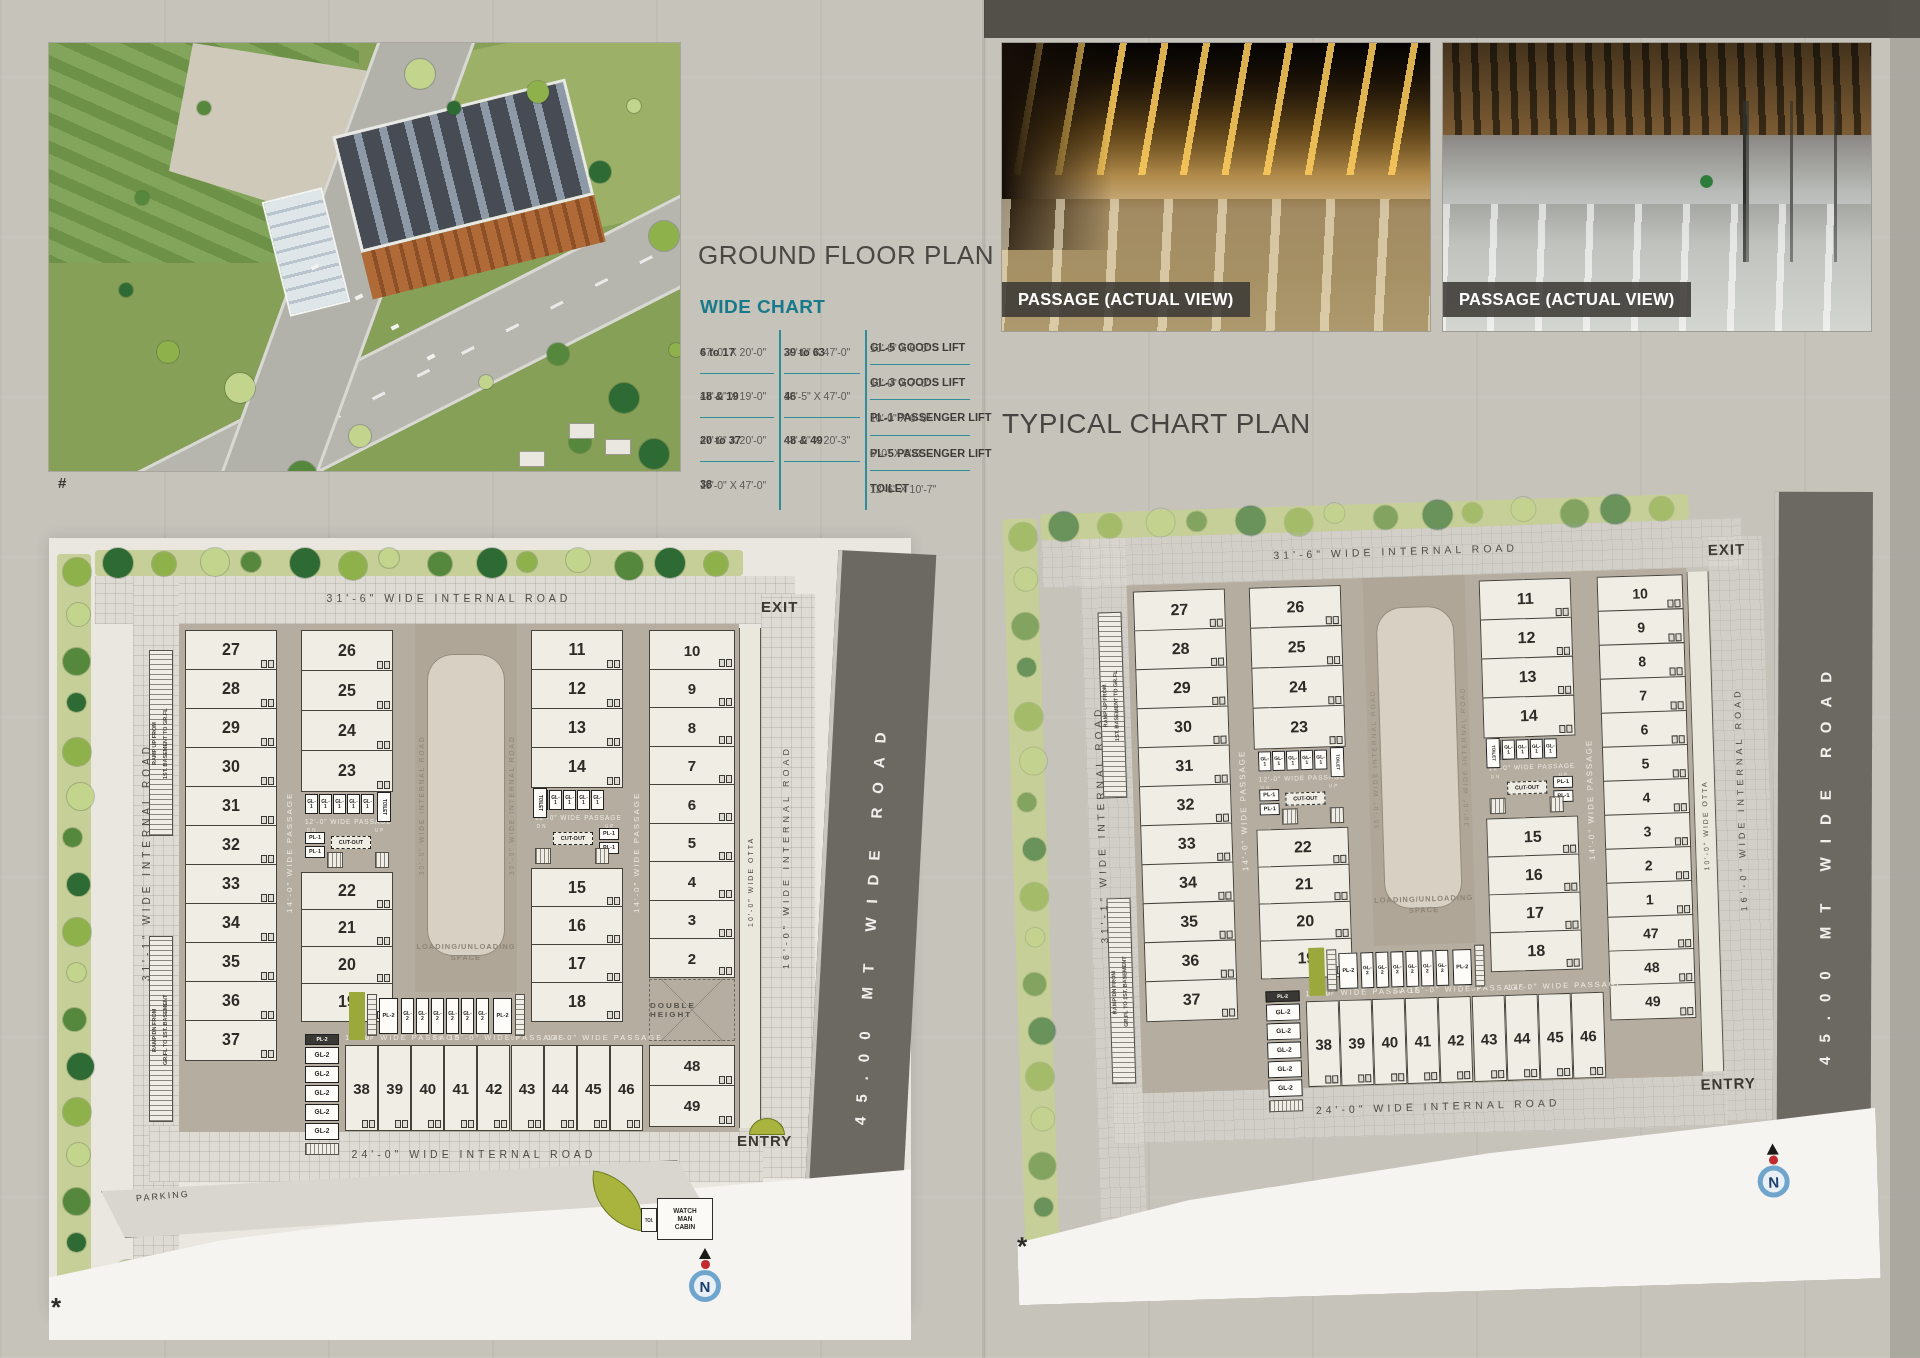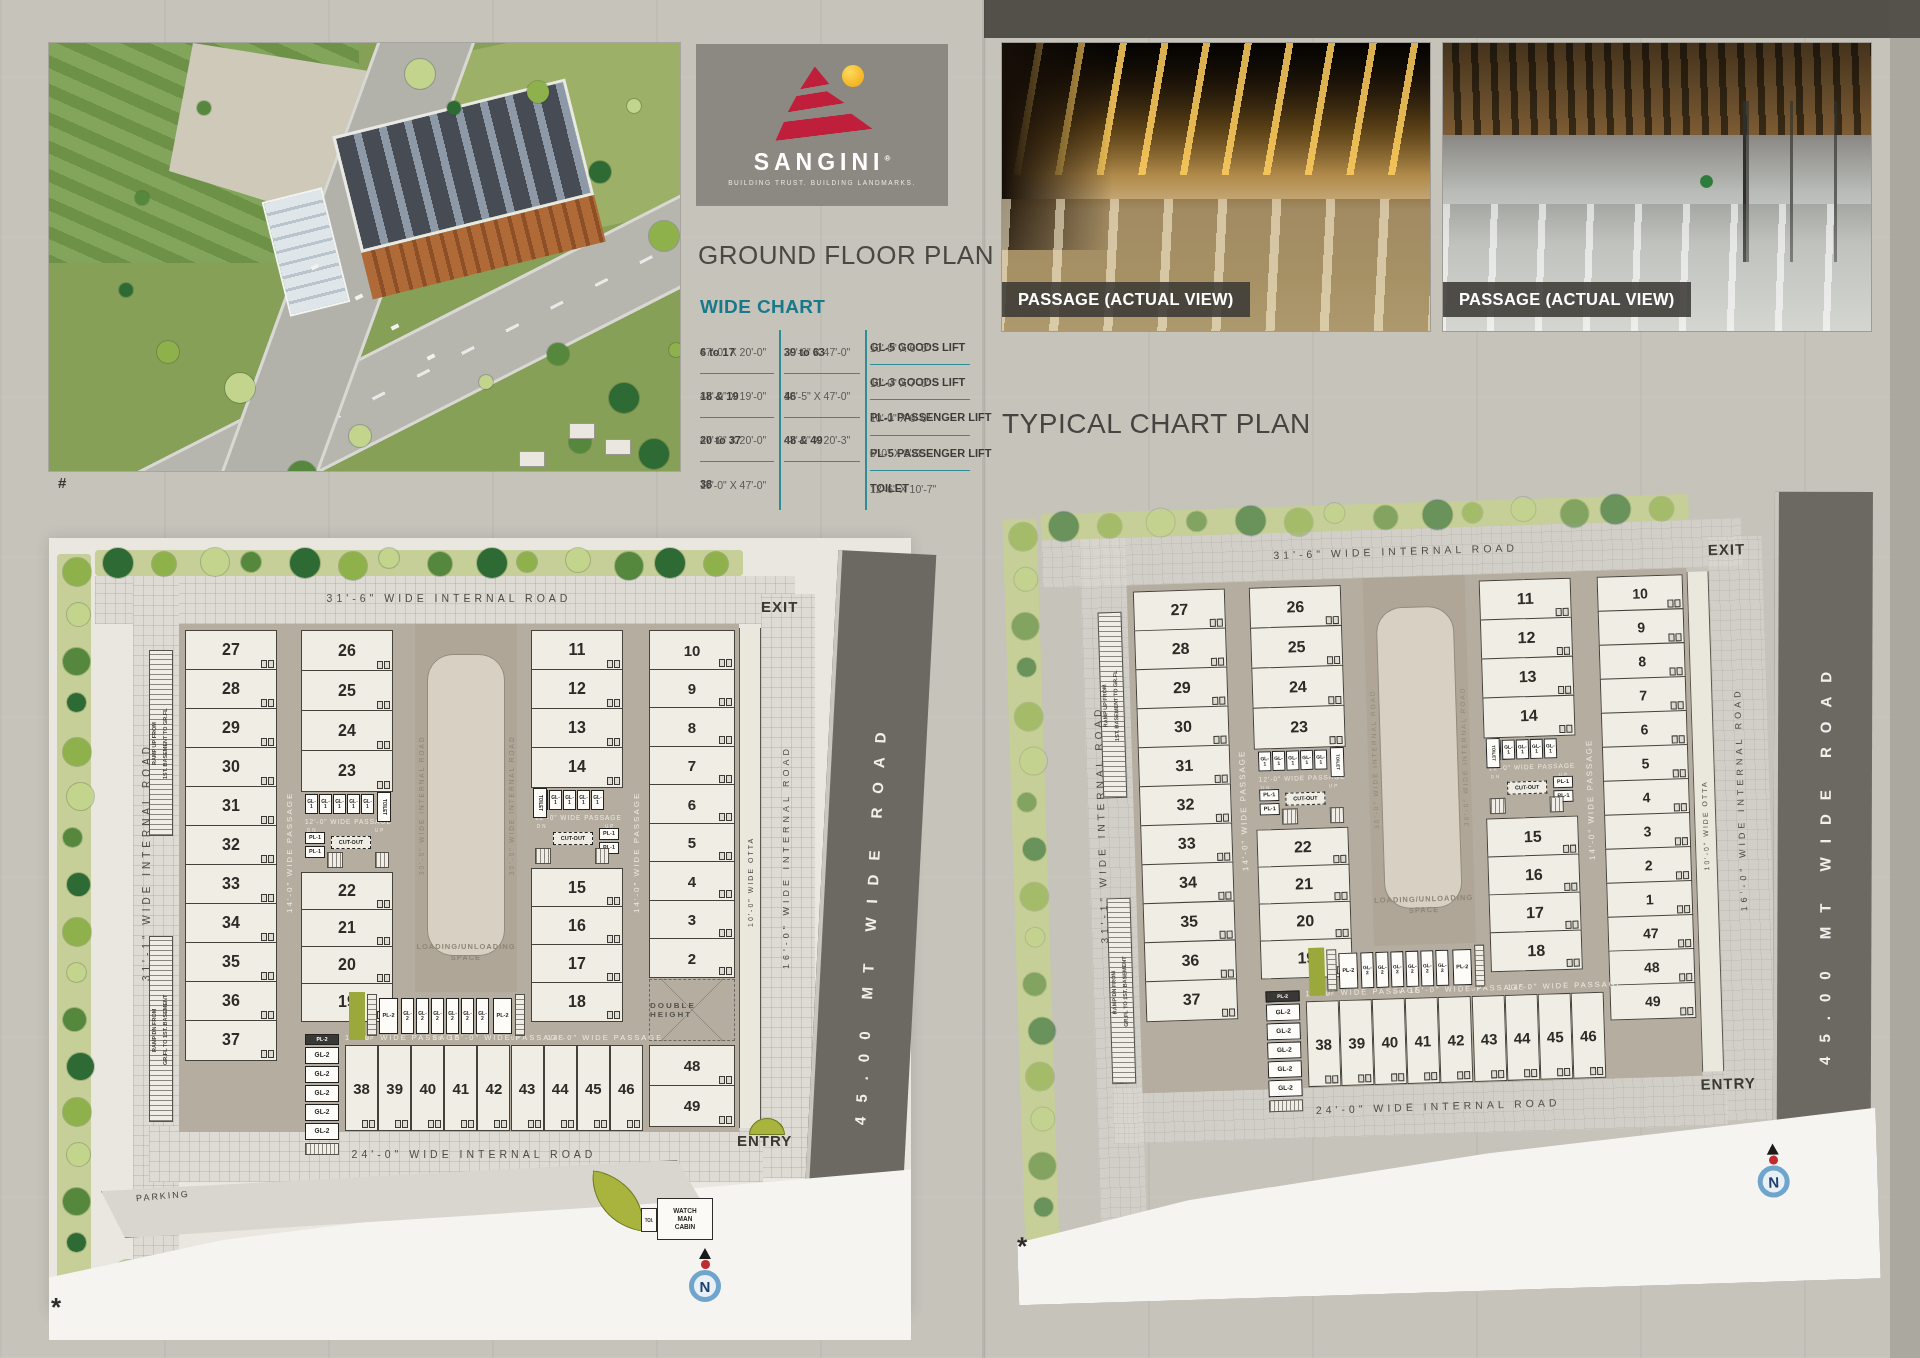--- a/index.html
+++ b/index.html
@@ -140,30 +140,20 @@
       <div style="left: 306px; top: 252px; width: 8px; height: 4px; position: absolute; background: rgb(242, 242, 238); transform: rotate(-27deg);"></div>
       <div style="left: 342px; top: 282px; width: 8px; height: 4px; position: absolute; background: rgb(242, 242, 238); transform: rotate(-27deg);"></div>
       <div style="left: 378px; top: 312px; width: 8px; height: 4px; position: absolute; background: rgb(242, 242, 238); transform: rotate(-27deg);"></div>
       <div style="left: 262px; top: 222px; width: 8px; height: 4px; position: absolute; background: rgb(242, 242, 238); transform: rotate(-27deg);"></div>
       <div style="left: 520px; top: 380px; width: 26px; height: 16px; position: absolute; background: rgb(233, 231, 223); border: 1px solid rgb(154, 151, 141);"></div>
       <div style="left: 556px; top: 396px; width: 26px; height: 16px; position: absolute; background: rgb(233, 231, 223); border: 1px solid rgb(154, 151, 141);"></div>
       <div style="left: 470px; top: 408px; width: 26px; height: 16px; position: absolute; background: rgb(233, 231, 223); border: 1px solid rgb(154, 151, 141);"></div>
     </div>
   <div class="hash">#</div>
 
-  <div id="logo-block">
-    <div class="logo-mark">
-      <div class="lp lp1"></div>
-      <div class="lp lp2"></div>
-      <div class="lp lp3"></div>
-      <div class="lsun"></div>
-    </div>
-    <div class="brand"><span>SANGINI</span><sup>®</sup></div>
-    <div class="tagline">BUILDING TRUST. BUILDING LANDMARKS.</div>
-  </div>
 
   <h1 id="ground-title">GROUND FLOOR PLAN</h1>
   <h2 id="area-title">WIDE CHART</h2>
   <div id="area-table">
       <div class="ac-col" style="left: 0px; top: 0px; width: 74px; height: 182px; position: absolute;">
         <div class="ac-row rule" style="left: 0px; top: 0px; width: 74px; height: 44px; position: absolute;">
           <div class="ac-label" style="position: absolute;">6 to 17</div>
           <div class="ac-dim" style="position: absolute;">47'-0" X 20'-0"</div>
         </div>
         <div class="ac-row rule" style="left: 0px; top: 44px; width: 74px; height: 44px; position: absolute;">

